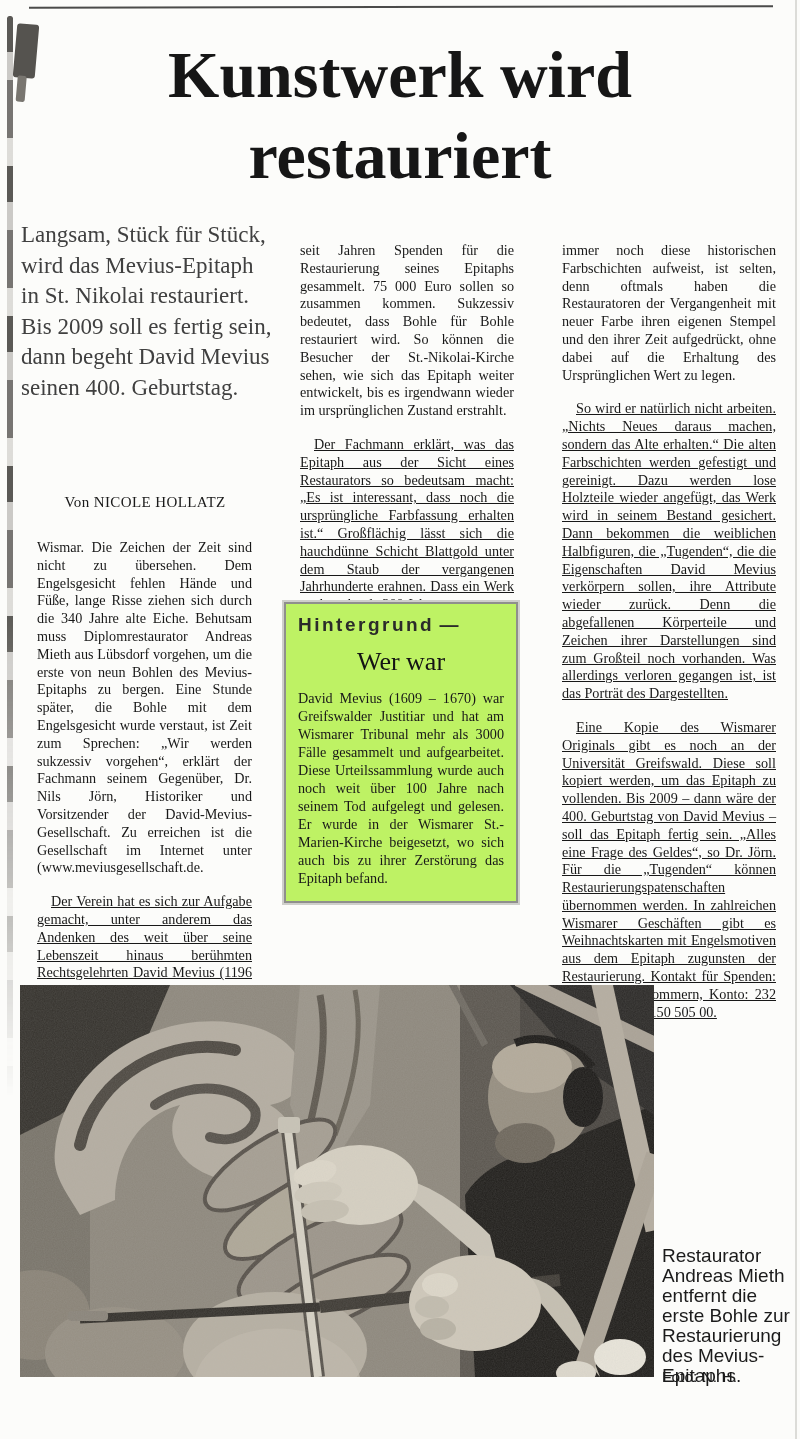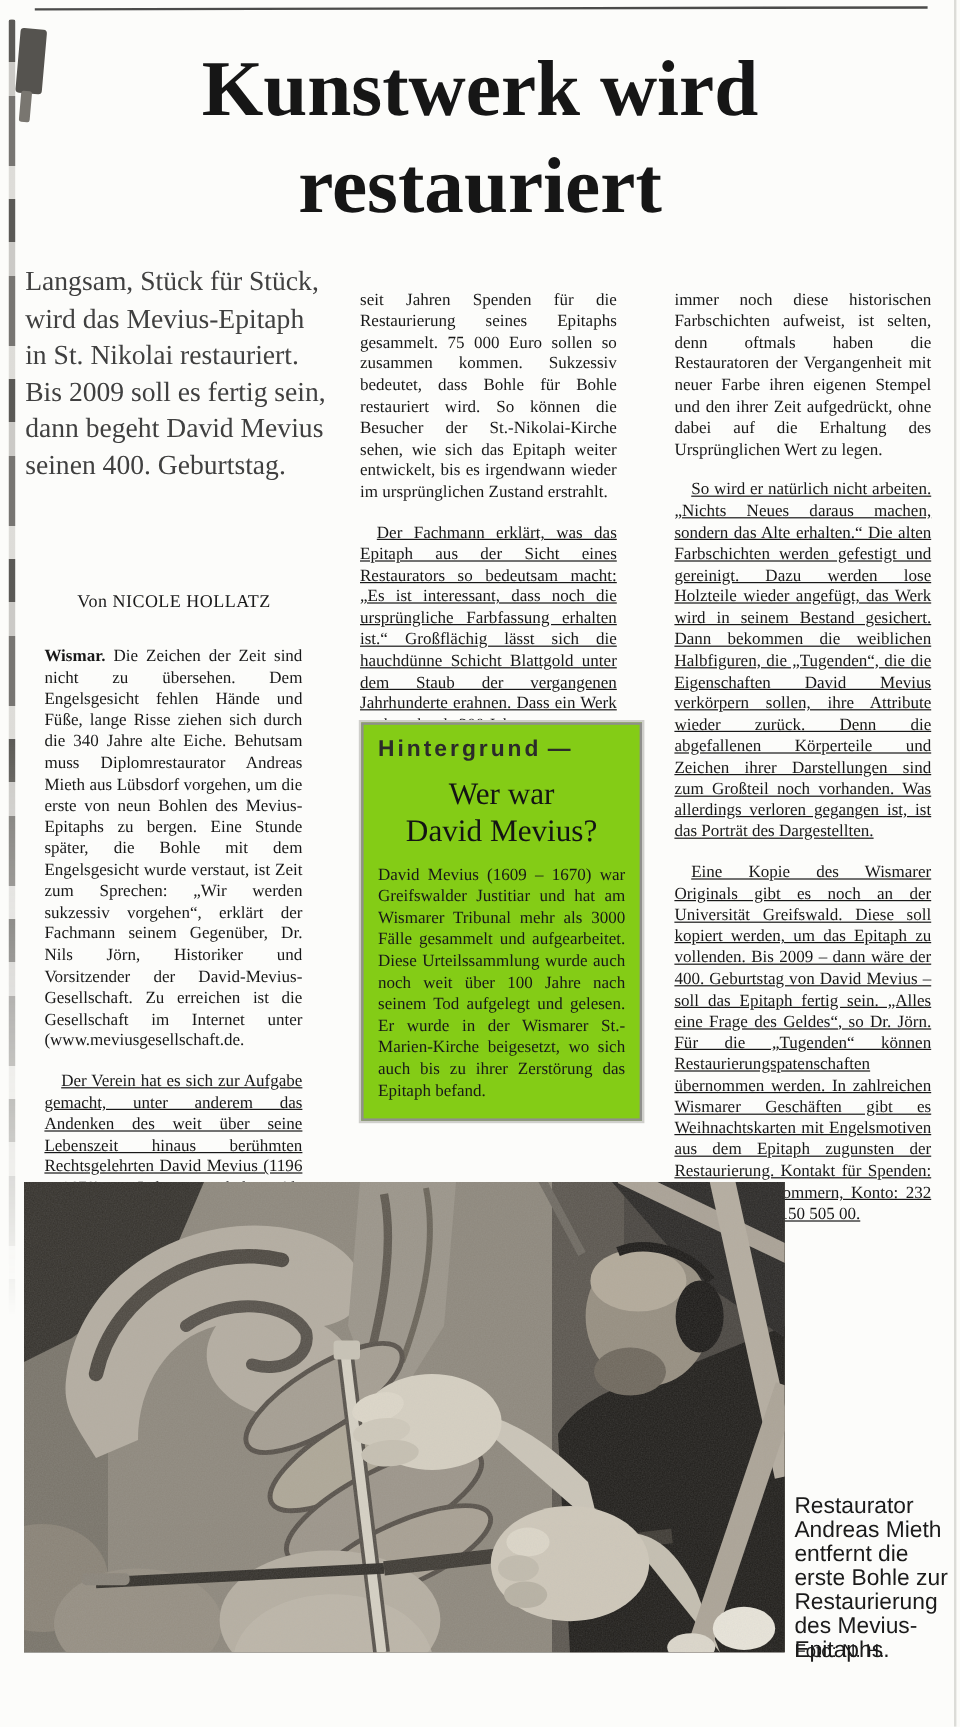--- a/index.html
+++ b/index.html
@@ -31,24 +31,24 @@
     font-size:23px;line-height:30.6px;color:#404040;}
   .byline{position:absolute;left:21px;top:494px;width:248px;text-align:center;
     font-size:15px;letter-spacing:.4px;color:#1a1a1a;}
   
   .col{position:absolute;font-size:14.2px;line-height:17.8px;text-align:justify;color:#181818;}
   .col p{margin:16px;}
   .col p + p{text-indent:14px;text-decoration:underline;}
   .col-left{left:21px;top:523px;width:247px;}
   .col-mid{left:284px;top:226px;width:246px;}
   .col-right{left:546px;top:226px;width:246px;}
-  .lead-in{font-weight:700;}
+  .lead-in{font-weight:400;}
   
-  .infobox{position:absolute;left:301px;top:602px;width:206px;
-    border:2px solid #8f8f8c;box-shadow:0 0 0 2px #cfcfcb;background:#84cc16;
+  .infobox{position:absolute;left:284px;top:602px;width:206px;
+    border:2px solid #8f8f8c;box-shadow:0 0 0 2px #cfcfcb;background:#bef264;
     padding:10px 12px 14px 12px;}
   .infobox .kicker{font-family:"Liberation Sans", sans-serif;font-size:19px;
     letter-spacing:2.5px;color:#2b2b2a;white-space:nowrap;}
   .infobox .kicker .k-light{font-weight:600;}
   .infobox .kicker .k-bold{font-weight:800;}
   .infobox .kicker .k-dash{font-weight:700;letter-spacing:0;}
   .infobox .box-title{margin-top:10px;text-align:center;font-weight:400;
     font-size:26px;line-height:31px;color:#141414;}
   .infobox .box-body{margin-top:12px;font-size:14.2px;line-height:18px;
     text-align:justify;color:#181818;}
@@ -88,21 +88,20 @@
   <p>seit Jahren Spenden für die Restaurierung seines Epitaphs gesammelt. 75 000 Euro sollen so zusammen kommen. Sukzessiv bedeutet, dass Bohle für Bohle restauriert wird. So können die Besucher der St.-Nikolai-Kirche sehen, wie sich das Epitaph weiter entwickelt, bis es irgendwann wieder im ursprünglichen Zustand erstrahlt.</p>
   <p>Der Fachmann erklärt, was das Epitaph aus der Sicht eines Restaurators so bedeutsam macht: „Es ist interessant, dass noch die ursprüngliche Farbfassung erhalten ist.“ Großflächig lässt sich die hauchdünne Schicht Blattgold unter dem Staub der vergangenen Jahrhunderte erahnen. Dass ein Werk nach mehr als 300 Jahren</p>
 </div>
 
 <div class="infobox">
   <div class="kicker">
     <span class="k-light">Hinter</span><span class="k-bold">grund</span><span class="k-dash"> —</span>
   </div>
   <div class="box-title">
     <span style="display:block">Wer war</span>
-    <span style="display:block">David Mevius?</span>
   </div>
   <div class="box-body">David Mevius (1609 – 1670) war Greifswalder Justitiar und hat am Wismarer Tribunal mehr als 3000 Fälle gesammelt und aufgearbeitet. Diese Urteilssammlung wurde auch noch weit über 100 Jahre nach seinem Tod aufgelegt und gelesen. Er wurde in der Wismarer St.-Marien-Kirche beigesetzt, wo sich auch bis zu ihrer Zerstörung das Epitaph befand.</div>
 </div>
 
 <div class="col col-right">
   <p>immer noch diese historischen Farbschichten aufweist, ist selten, denn oftmals haben die Restauratoren der Vergangenheit mit neuer Farbe ihren eigenen Stempel und den ihrer Zeit aufgedrückt, ohne dabei auf die Erhaltung des Ursprünglichen Wert zu legen.</p>
   <p>So wird er natürlich nicht arbeiten. „Nichts Neues daraus machen, sondern das Alte erhalten.“ Die alten Farbschichten werden gefestigt und gereinigt. Dazu werden lose Holzteile wieder angefügt, das Werk wird in seinem Bestand gesichert. Dann bekommen die weiblichen Halbfiguren, die „Tugenden“, die die Eigenschaften David Mevius verkörpern sollen, ihre Attribute wieder zurück. Denn die abgefallenen Körperteile und Zeichen ihrer Darstellungen sind zum Großteil noch vorhanden. Was allerdings verloren gegangen ist, ist das Porträt des Dargestellten.</p>
   <p>Eine Kopie des Wismarer Originals gibt es noch an der Universität Greifswald. Diese soll kopiert werden, um das Epitaph zu vollenden. Bis 2009 – dann wäre der 400. Geburtstag von David Mevius – soll das Epitaph fertig sein. „Alles eine Frage des Geldes“, so Dr. Jörn. Für die „Tugenden“ können Restaurierungspatenschaften übernommen werden. In zahlreichen Wismarer Geschäften gibt es Weihnachtskarten mit Engelsmotiven aus dem Epitaph zugunsten der Restaurierung. Kontakt für Spenden: Sparkasse Vorpommern, Konto: 232 015 872, BLZ: 150 505 00.</p>
 </div>
 

